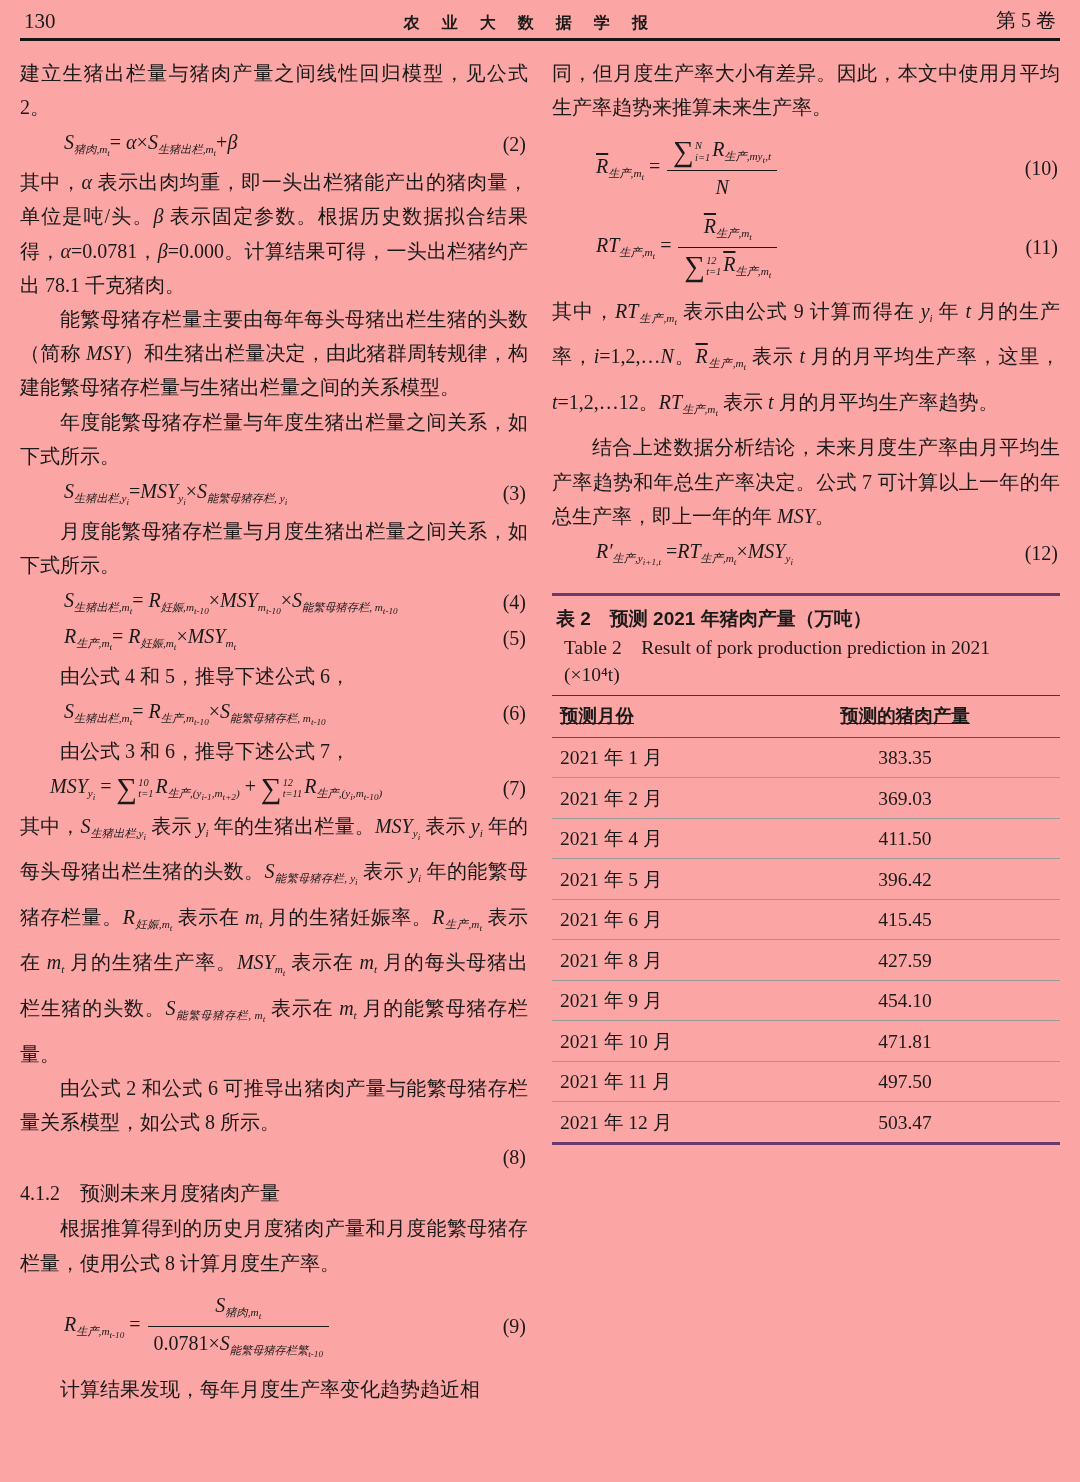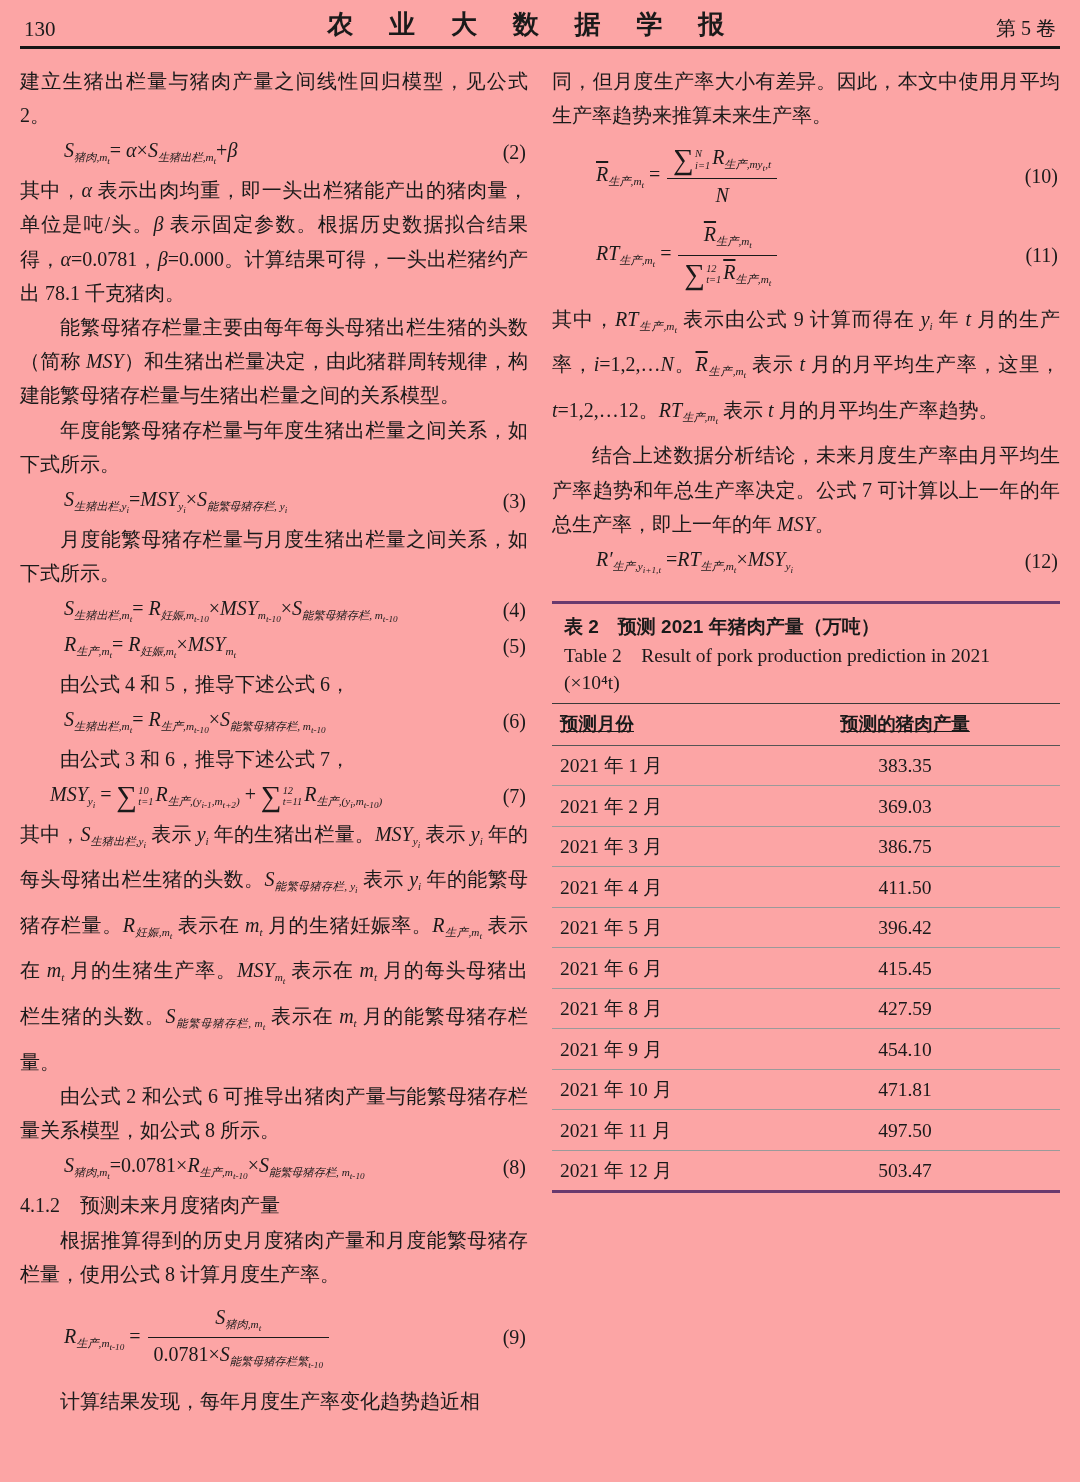--- a/index.html
+++ b/index.html
@@ -2,21 +2,21 @@
 <html style="--accent: #693a6e;"><head>
 <meta charset="utf-8">
 <style>
   html,body{margin:0;padding:0;background:#e8e8e8;}
   .page{position:relative;width:1080px;height:1482px;background:#fca5a5;margin:0 auto;
         font-family:"Liberation Serif","DejaVu Serif",serif;color:#1a1a1a;overflow:hidden;}
   
   .phead{display:flex;align-items:flex-end;justify-content:space-between;padding:7px 24px 4px;}
   .pno{font-size:21px;}
   .pjournal{font-family:"Liberation Sans","DejaVu Sans",sans-serif;font-weight:600;
-            font-size:26px;letter-spacing:0.55em;text-indent:0.55em;}
+            font-size:16px;letter-spacing:0.55em;text-indent:0.55em;}
   .pvol{font-size:20px;}
   .phr{border-top:3px solid #161616;margin:0 20px;}
   
   .cols{display:flex;gap:24px;padding:15px 20px 0;}
   .col{flex:1;min-width:0;font-size:20px;line-height:34.2px;text-align:justify;}
   .para{margin:0;text-indent:2em;}
   .cont{text-indent:0;}
   .heading{margin:1px 0;text-indent:0;}
   
   .mv{font-style:italic;}
@@ -30,21 +30,21 @@
   .msig{font-size:1.45em;line-height:1;font-style:normal;}
   .mlim{display:inline-flex;flex-direction:column;font-size:0.52em;line-height:1.1;
         font-style:italic;margin:0 2px 0 1px;text-align:left;}
   .mf{display:inline-flex;flex-direction:column;vertical-align:middle;text-align:center;margin:0 2px;}
   .mfn{padding:0 6px 3px;}
   .mfd{border-top:1.6px solid #1a1a1a;padding:3px 6px 0;}
   
   .tblock{margin-top:24px;border-top:3px solid var(--accent,#693a6e);
           border-bottom:3px solid var(--accent,#693a6e);}
   .cap-zh{font-family:"Liberation Sans","DejaVu Sans",sans-serif;font-weight:700;
-          font-size:19px;margin:9px 12px 2px;text-indent:0;text-align:left;line-height:1.5;}
+          font-size:19px;margin:9px 4px 2px;text-indent:0;text-align:left;line-height:1.5;}
   .cap-en{font-size:19.5px;margin:0 12px 7px;text-indent:0;text-align:left;line-height:1.35;}
   table.dtable{width:100%;border-collapse:collapse;font-size:19.5px;line-height:1.2;}
   .dtable thead tr{border-top:1.5px solid #3a3a3a;border-bottom:1px solid #555;text-decoration:underline;}
   .dtable th{font-family:"Liberation Sans","DejaVu Sans",sans-serif;font-weight:600;
              font-size:18.5px;height:39px;}
   .dtable th.c1{text-align:left;padding-left:8px;width:39%;}
   .dtable th.c2{text-align:center;}
   .dtable tbody tr + tr{border-top:1px solid #9a9a9a;}
   .dtable td{height:37.5px;}
   .dtable td.c1{text-align:left;padding-left:8px;width:39%;}
@@ -115,21 +115,20 @@
                 <span class="mlimb">t=11</span>
               </span>
             </span><span class="mv">R</span><span class="ms">生产,(y</span><span class="mss">i</span><span class="ms">,m</span><span class="mss">t-10</span><span class="ms">)</span></span>
         <span class="eqnum">(7)</span>
       </div>
 
       <p class="para cont"><span class="mt">其中，</span><span class="mv">S</span><span class="ms">生猪出栏,y</span><span class="mss">i</span><span class="mt"> 表示 </span><span class="mv">y</span><span class="ms">i</span><span class="mt"> 年的生猪出栏量。</span><span class="mv">MSY</span><span class="ms">y</span><span class="mss">i</span><span class="mt"> 表示 </span><span class="mv">y</span><span class="ms">i</span><span class="mt"> 年的每头母猪出栏生猪的头数。</span><span class="mv">S</span><span class="ms">能繁母猪存栏, y</span><span class="mss">i</span><span class="mt"> 表示 </span><span class="mv">y</span><span class="ms">i</span><span class="mt"> 年的能繁母猪存栏量。</span><span class="mv">R</span><span class="ms">妊娠,m</span><span class="mss">t</span><span class="mt"> 表示在 </span><span class="mv">m</span><span class="ms">t</span><span class="mt"> 月的生猪妊娠率。</span><span class="mv">R</span><span class="ms">生产,m</span><span class="mss">t</span><span class="mt"> 表示在 </span><span class="mv">m</span><span class="ms">t</span><span class="mt"> 月的生猪生产率。</span><span class="mv">MSY</span><span class="ms">m</span><span class="mss">t</span><span class="mt"> 表示在 </span><span class="mv">m</span><span class="ms">t</span><span class="mt"> 月的每头母猪出栏生猪的头数。</span><span class="mv">S</span><span class="ms">能繁母猪存栏, m</span><span class="mss">t</span><span class="mt"> 表示在 </span><span class="mv">m</span><span class="ms">t</span><span class="mt"> 月的能繁母猪存栏量。</span></p>
       <p class="para"><span class="mt">由公式 2 和公式 6 可推导出猪肉产量与能繁母猪存栏量关系模型，如公式 8 所示。</span></p>
 
       <div class="eq">
-        <span><span class="mv">S</span><span class="ms">猪肉,m</span><span class="mss">t</span><span class="mt">=0.0781×</span><span class="mv">R</span><span class="ms">生产,m</span><span class="mss">t-10</span><span class="mt">×</span><span class="mv">S</span><span class="ms">能繁母猪存栏, m</span><span class="mss">t-10</span></span>
         <span class="eqnum">(8)</span>
       </div>
 
       <p class="heading">4.1.2　预测未来月度猪肉产量</p>
       <p class="para"><span class="mt">根据推算得到的历史月度猪肉产量和月度能繁母猪存栏量，使用公式 8 计算月度生产率。</span></p>
 
       <div class="eq big">
         <span><span class="mv">R</span><span class="ms">生产,m</span><span class="mss">t-10</span><span class="mt"> = </span><span class="mf">
               <span class="mfn"><span class="mv">S</span><span class="ms">猪肉,m</span><span class="mss">t</span></span>
               <span class="mfd"><span class="mt">0.0781×</span><span class="mv">S</span><span class="ms">能繁母猪存栏繁</span><span class="mss">t-10</span></span>
@@ -192,24 +191,20 @@
           <tbody>
               <tr>
                 <td class="c1">2021 年 1 月</td>
                 <td class="c2">383.35</td>
               </tr>
               <tr>
                 <td class="c1">2021 年 2 月</td>
                 <td class="c2">369.03</td>
               </tr>
               <tr>
-                <td class="c1">2021 年 3 月</td>
-                <td class="c2">386.75</td>
-              </tr>
-              <tr>
                 <td class="c1">2021 年 4 月</td>
                 <td class="c2">411.50</td>
               </tr>
               <tr>
                 <td class="c1">2021 年 5 月</td>
                 <td class="c2">396.42</td>
               </tr>
               <tr>
                 <td class="c1">2021 年 6 月</td>
                 <td class="c2">415.45</td>

